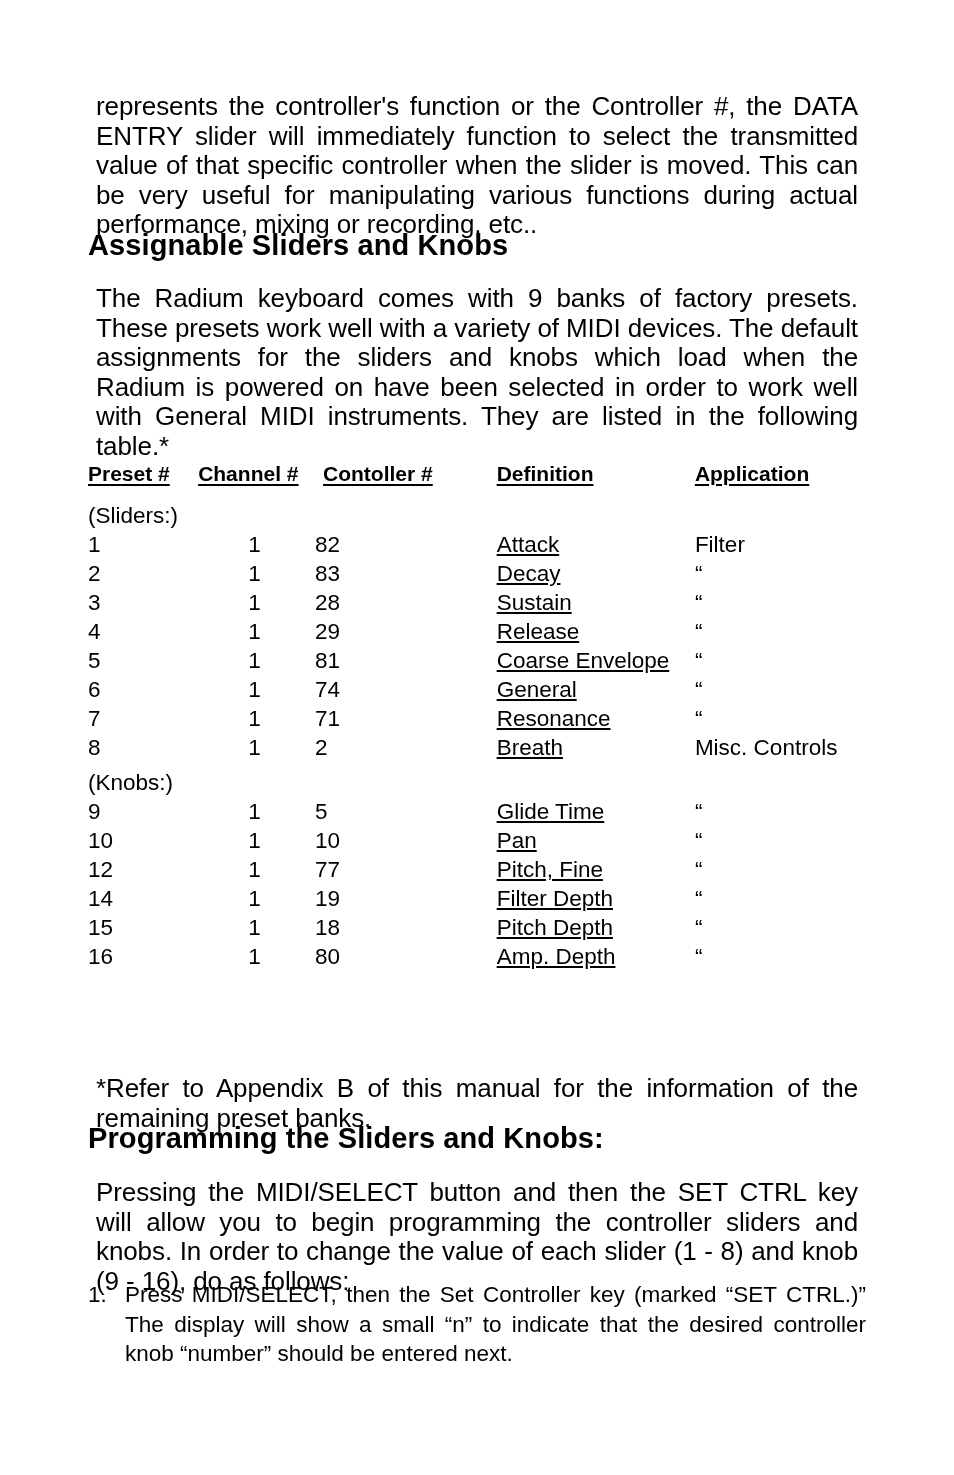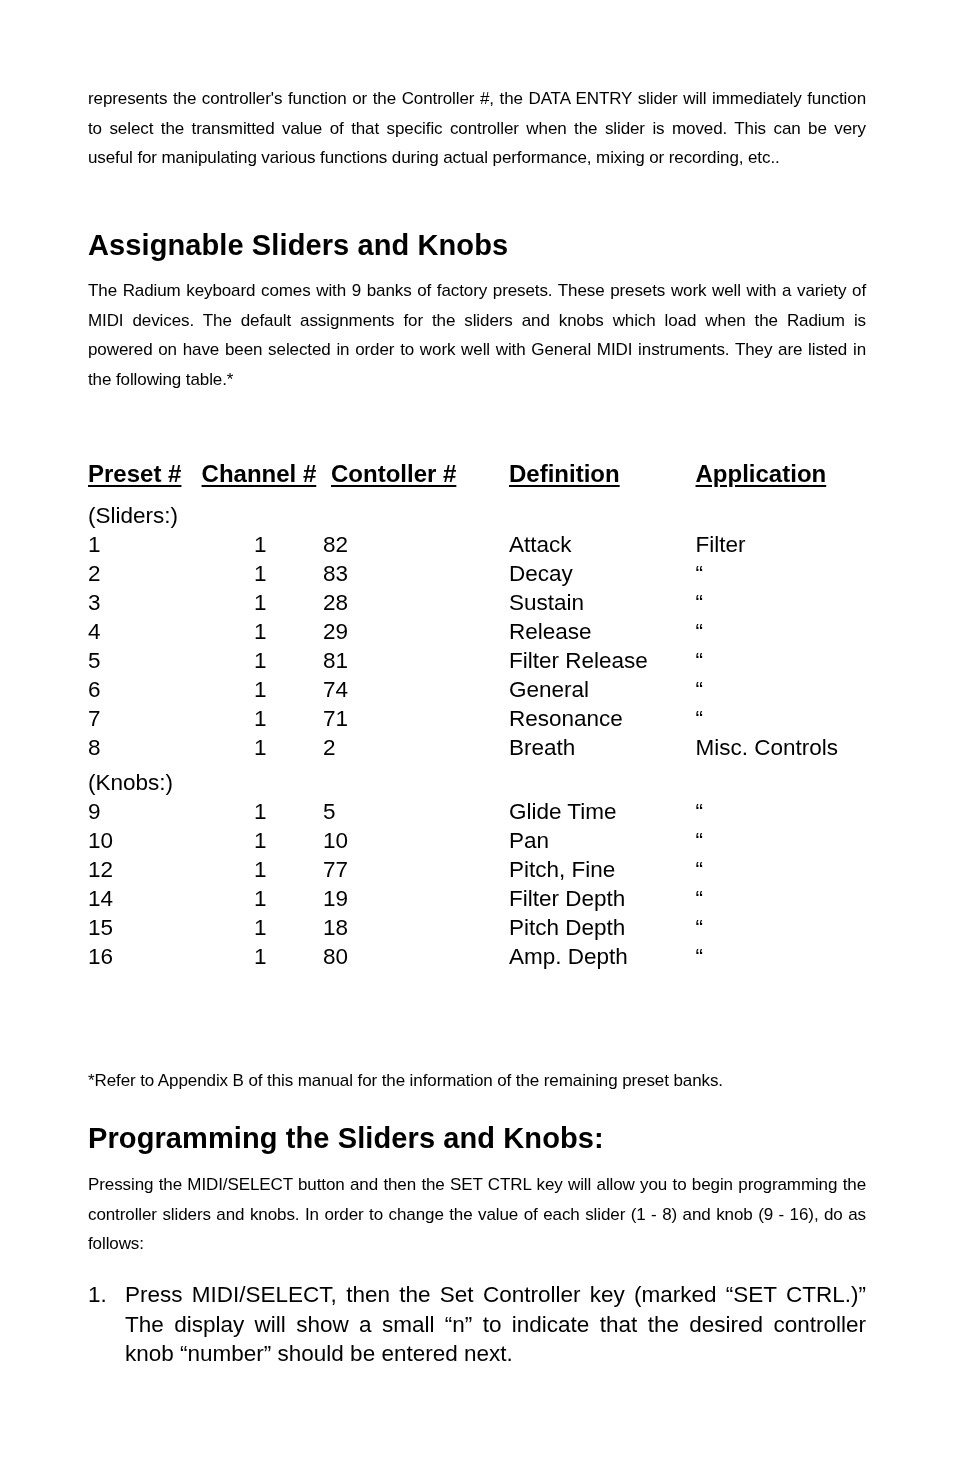--- a/index.html
+++ b/index.html
@@ -17,22 +17,22 @@
   }
   .page {
     position: absolute;
     left: 88px;
     top: 0;
     width: 778px;
     height: 1475px;
   }
 
   p.body-text {
-    margin: 0;
-    font-size: 17px;
+    margin: 8px;
+    font-size: 26px;
     line-height: 29.5px;
     text-align: justify;
     text-justify: inter-word;
     letter-spacing: -0.1px;
   }
 
   h2.section-heading {
     margin: 0;
     font-size: 29px;
     font-weight: bold;
@@ -61,39 +61,39 @@
     padding: 0;
     margin: 0;
     font-weight: normal;
     line-height: 29px;
     height: 29px;
     vertical-align: top;
     white-space: nowrap;
   }
   .ctrl-table th {
     font-weight: bold;
-    font-size: 24px;
+    font-size: 21px;
     text-decoration: underline;
     text-underline-offset: 3px;
     padding-bottom: 13px;
   }
   
   .col-preset  { width: 118px; text-align: left;   }
   .col-channel { width: 125px; text-align: center; }
   .col-ctrl    { width: 172px; text-align: left; }
   .col-def     { width: 178px; text-align: left;   }
   .col-app     { width: 185px; text-align: left;   }
 
   th.col-preset  { text-align: left;  }
   th.col-channel { text-align: left;  padding-left: 4px; }
   th.col-ctrl    { text-align: left;  padding-left: 8px; }
   th.col-def     { text-align: left;  padding-left: 22px; }
   th.col-app     { text-align: left;  padding-left: 22px; }
 
-  td.col-def { padding-left: 22px; }
+  td.col-def { padding-left: 22px; text-decoration: underline; }
   td.col-app { padding-left: 22px; }
 
   tr.group-label td {
     text-align: left;
     padding-left: 0;
   }
   tr.spacer-row td { height: 6px; line-height: 6px; font-size: 0; }
 
   .ditto { font-size: 22.5px; letter-spacing: 0; }
 
@@ -176,21 +176,21 @@
             <td class="col-preset">4</td>
             <td class="col-channel">1</td>
             <td class="col-ctrl">29</td>
             <td class="col-def">Release</td>
             <td class="col-app"><span class="ditto">“</span></td>
           </tr>
           <tr>
             <td class="col-preset">5</td>
             <td class="col-channel">1</td>
             <td class="col-ctrl">81</td>
-            <td class="col-def">Filter Release</td>
+            <td class="col-def">Coarse Envelope</td>
             <td class="col-app"><span class="ditto">“</span></td>
           </tr>
           <tr>
             <td class="col-preset">6</td>
             <td class="col-channel">1</td>
             <td class="col-ctrl">74</td>
             <td class="col-def">General</td>
             <td class="col-app"><span class="ditto">“</span></td>
           </tr>
           <tr>

